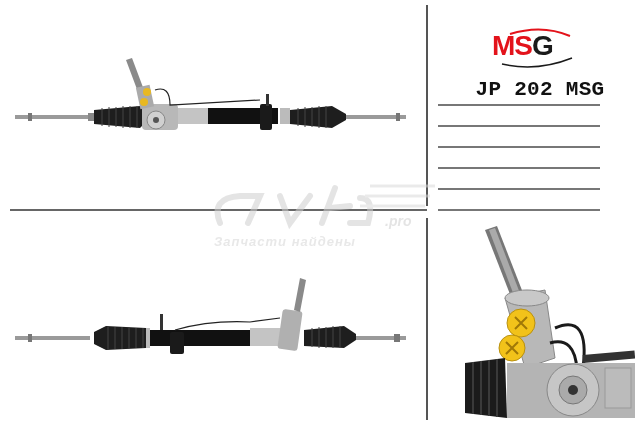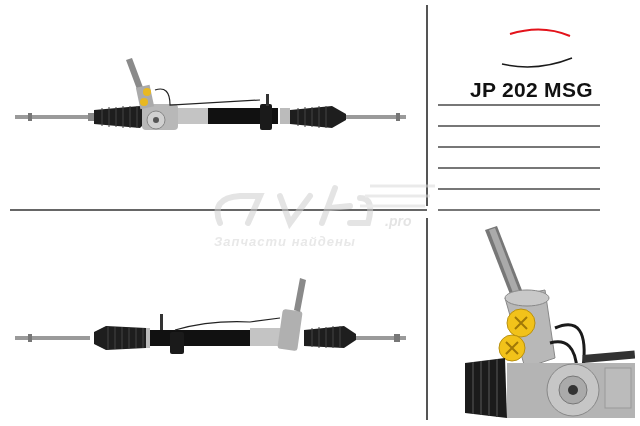--- a/index.html
+++ b/index.html
@@ -4,38 +4,41 @@
 <style>
   html, body { margin: 0; padding: 0; background: #ffffff; }
   body { width: 640px; height: 426px; position: relative; overflow: hidden; font-family: "Liberation Sans", sans-serif; }
   .abs { position: absolute; }
   .vline { position: absolute; left: 426px; width: 2px; background: #555; }
   .hline { position: absolute; height: 2px; background: #666; }
   .logo { position: absolute; left: 492px; top: 26px; width: 90px; height: 44px; }
   .logo-text { position: absolute; left: 0; top: 4px; font-weight: 900; font-size: 28px; letter-spacing: -1px; }
   .logo-text .ms { color: #e3131b; }
   .logo-text .g { color: #1a1a1a; }
-  .part-no { position: absolute; left: 470px; top: 78px; width: 140px; text-align: left; font-weight: 700; font-size: 21px; color: #111; letter-spacing: 0.3px; }
+  .part-no { position: absolute; left: 470px; top: 78px; width: 140px; text-align: center; font-weight: 700; font-size: 21px; color: #111; letter-spacing: 0.3px; font-family: Liberation Mono, monospace; }
   .ruled { position: absolute; left: 438px; width: 162px; height: 2px; background: #777; }
   .watermark { position: absolute; left: 200px; top: 178px; width: 250px; height: 80px; opacity: 0.55; text-align: center; }
   .wm-text { position: absolute; left: 14px; top: 56px; font-style: italic; font-size: 13px; color: #d6d6d6; letter-spacing: 1px; font-weight: 700; }
   svg { display: block; }
 </style>
 </head>
 <body>
 
 <div class="vline" style="top:5px;height:201px;"></div>
 <div class="vline" style="top:218px;height:202px;"></div>
 <div class="hline" style="left:10px;top:209px;width:417px;"></div>
 
 <div class="logo">
   <svg width="90" height="44" viewBox="0 0 90 44" style="position:absolute;left:0;top:0;">
     <path d="M18 8 Q 50 -2 78 10" stroke="#e3131b" stroke-width="2" fill="none"></path>
     <path d="M10 38 Q 45 46 80 32" stroke="#1a1a1a" stroke-width="1.5" fill="none"></path>
   </svg>
+  <div class="logo-text">
+    <span class="ms">MS</span><span class="g">G</span>
+  </div>
 </div>
 
 <div class="part-no">JP 202 MSG</div>
 
 <div class="ruled" style="top:104px;"></div>
 <div class="ruled" style="top:125px;"></div>
 <div class="ruled" style="top:146px;"></div>
 <div class="ruled" style="top:167px;"></div>
 <div class="ruled" style="top:188px;"></div>
 <div class="ruled" style="top:209px;"></div>

